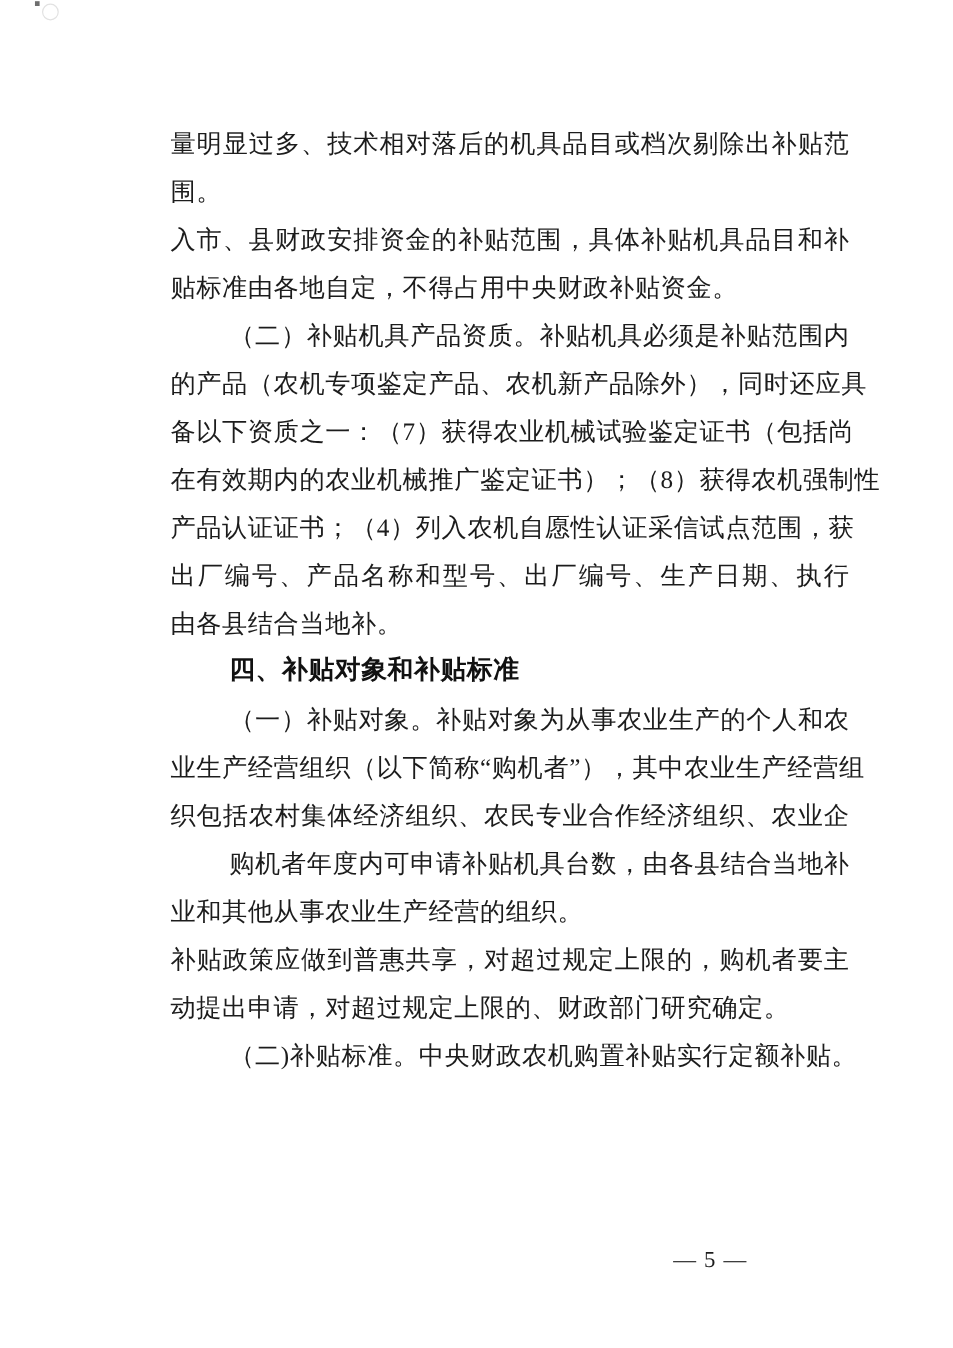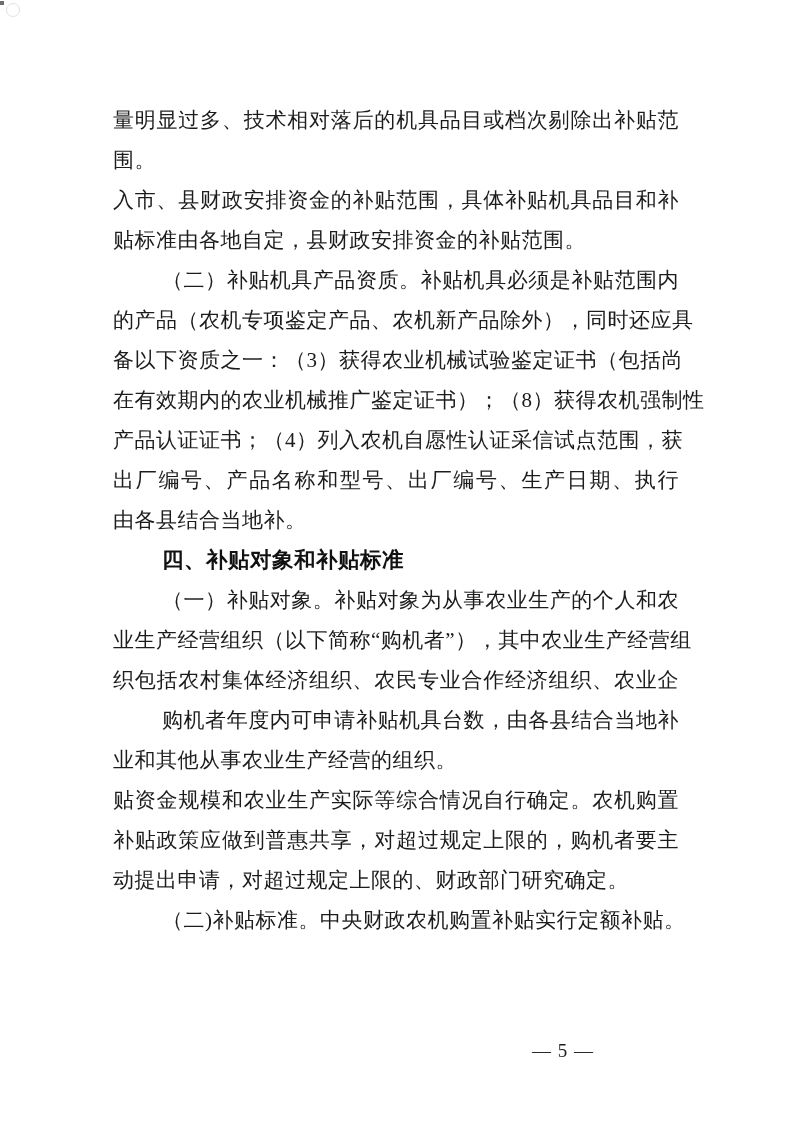--- a/index.html
+++ b/index.html
@@ -4,20 +4,21 @@
 <style>
   html, body { margin: 0; padding: 0; background: #ffffff; }
   .page {
     position: relative;
     width: 741px;
     height: 1123px;
     background: #ffffff;
     color: #1c1c1c;
     font-family: "Liberation Serif", serif;
     overflow: hidden;
+    margin-left: 29px;
   }
   
   .artifact-dot {
     position: absolute; left: 0px; top: 1px;
     width: 4px; height: 4px; background: #6e6e6e;
   }
   .artifact-ring {
     position: absolute; left: 6px; top: 3px;
     width: 12px; height: 12px;
     border: 1px solid #e2e2e2; border-radius: 50%;
@@ -36,21 +37,21 @@
     text-align: left;
     height: 40px;
   }
   .line.justify {
     text-align: justify;
     text-align-last: justify;
     text-justify: inter-character;
   }
   .line.indent { text-indent: 49px; }
   .line.heading {
-    font-family: Liberation Serif, serif;
+    font-family: Liberation Mono, monospace;
     font-weight: 700;
     font-size: 21.5px;
     color: #111111;
   }
   .page-footer {
     position: absolute;
     top: 1040px;
     right: 147px;
     font-size: 19px;
     line-height: 22px;
@@ -63,35 +64,34 @@
 <body>
 
 <div class="page">
   <div class="artifact-dot"></div>
   <div class="artifact-ring"></div>
 
   <div class="body-text" id="body-text">
       <div class="line justify">量明显过多、技术相对落后的机具品目或档次剔除出补贴范</div>
       <div class="line">围。</div>
       <div class="line justify">入市、县财政安排资金的补贴范围，具体补贴机具品目和补</div>
-      <div class="line">贴标准由各地自定，县财政安排资金的补贴范围。</div>
+      <div class="line">贴标准由各地自定，不得占用中央财政补贴资金。</div>
       <div class="line indent justify">（二）补贴机具产品资质。补贴机具必须是补贴范围内</div>
       <div class="line justify">的产品（农机专项鉴定产品、农机新产品除外），同时还应具</div>
-      <div class="line justify">备以下资质之一：（3）获得农业机械试验鉴定证书（包括尚</div>
+      <div class="line justify">备以下资质之一：（7）获得农业机械试验鉴定证书（包括尚</div>
       <div class="line justify">在有效期内的农业机械推广鉴定证书）；（8）获得农机强制性</div>
       <div class="line justify">产品认证证书；（4）列入农机自愿性认证采信试点范围，获</div>
       <div class="line justify">出厂编号、产品名称和型号、出厂编号、生产日期、执行</div>
       <div class="line">由各县结合当地补。</div>
       <div class="line heading indent">四、补贴对象和补贴标准</div>
       <div class="line indent justify">（一）补贴对象。补贴对象为从事农业生产的个人和农</div>
       <div class="line justify">业生产经营组织（以下简称“购机者”），其中农业生产经营组</div>
       <div class="line justify">织包括农村集体经济组织、农民专业合作经济组织、农业企</div>
       <div class="line indent justify">购机者年度内可申请补贴机具台数，由各县结合当地补</div>
       <div class="line">业和其他从事农业生产经营的组织。</div>
-      <div class="line justify">贴资金规模和农业生产实际等综合情况自行确定。农机购置</div>
       <div class="line justify">补贴政策应做到普惠共享，对超过规定上限的，购机者要主</div>
       <div class="line">动提出申请，对超过规定上限的、财政部门研究确定。</div>
       <div class="line indent">（二)补贴标准。中央财政农机购置补贴实行定额补贴。</div>
     </div>
 
   <div class="page-footer">
     <span>— 5 —</span>
   </div>
 </div>
 

